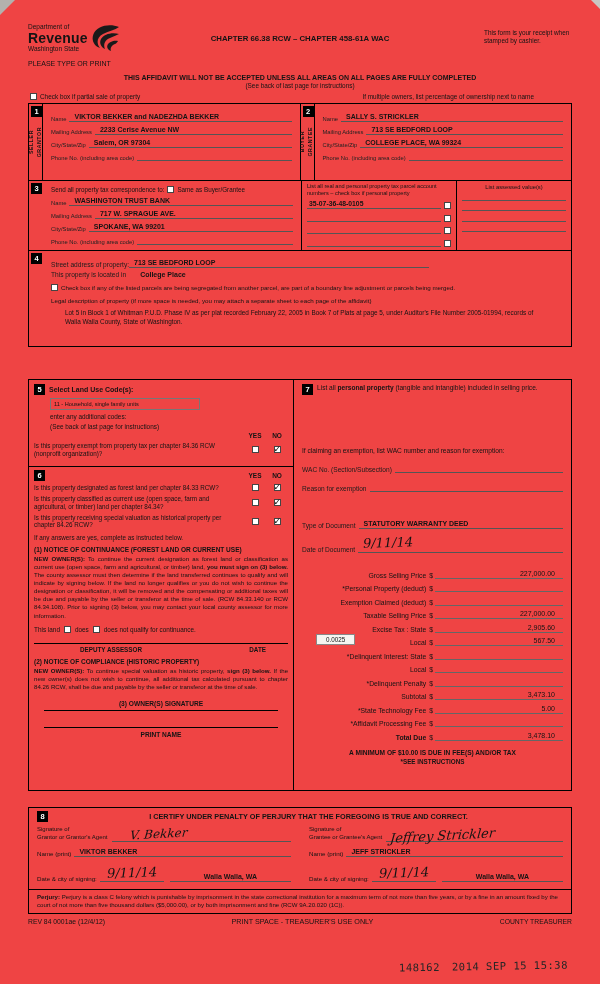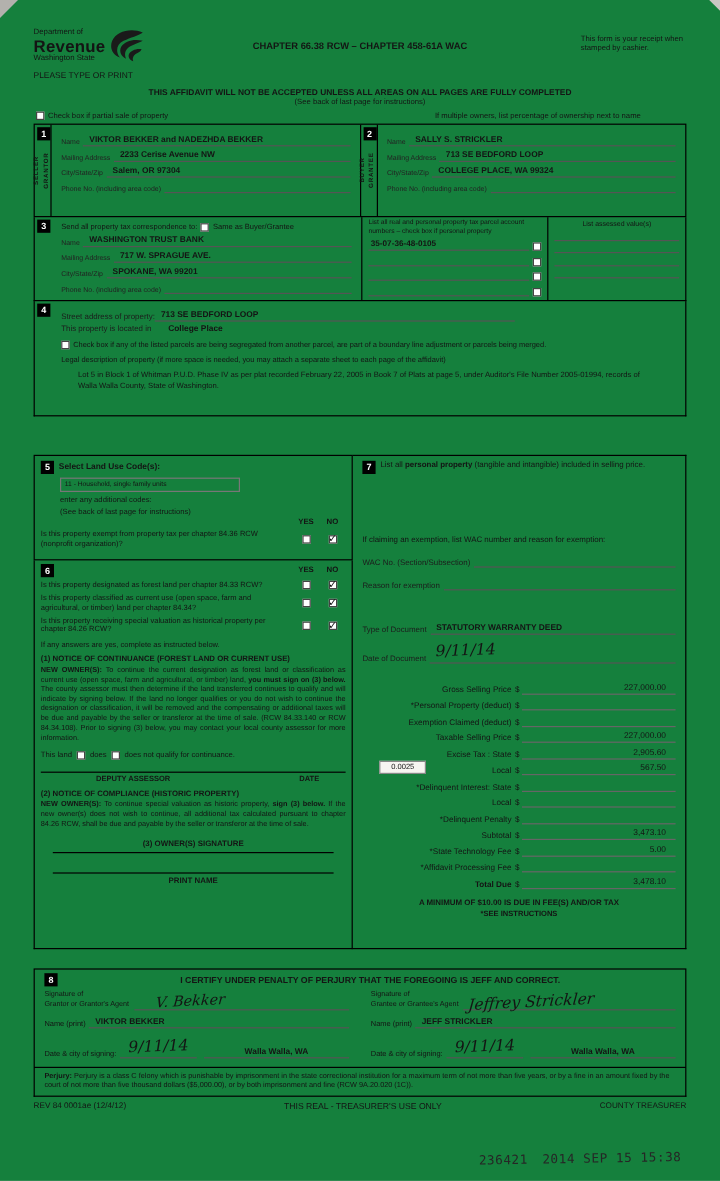--- a/index.html
+++ b/index.html
@@ -1,18 +1,18 @@
 <!DOCTYPE html>
 <html><head>
 <meta charset="utf-8">
 <title>Real Estate Excise Tax Affidavit</title>
 <style>
 *{box-sizing:border-box;margin:0;padding:0}
 body{background:#c9c7c3;font-family:"Liberation Sans",sans-serif}
-.page{position:relative;width:600px;height:984px;margin:0 auto;background:#15803d;color:#141414;padding:24px 28px 0;overflow:hidden}
+.page{position:relative;width:600px;height:984px;margin:0 auto;background:#ef4444;color:#141414;padding:24px 28px 0;overflow:hidden}
 .bold{font-weight:bold}
 
 .corner-tl{position:absolute;top:0;left:0;width:0;height:0;border-top:15px solid #b3b1ad;border-right:15px solid transparent}
 .corner-tr{position:absolute;top:0;right:0;width:0;height:0;border-top:9px solid #c9c7c3;border-left:9px solid transparent}
 
 .hdr{position:relative;height:48px}
 .logo{position:absolute;left:0;top:0;display:flex;gap:3px;align-items:flex-start}
 .lt{line-height:1.05}
 .lt .l1{font-size:6.5px}
 .lt .l2{font-size:14px;font-weight:bold;letter-spacing:.2px}
@@ -461,21 +461,21 @@
         </div>
       </div>
       <div class="minnote">A MINIMUM OF $10.00 IS DUE IN FEE(S) AND/OR TAX</div>
       <div class="seeinstr">*SEE INSTRUCTIONS</div>
     </div>
   </div>
 
   <div class="sec8">
     <div class="s8head">
       <span class="nb">8</span>
-      <span class="certify">I CERTIFY UNDER PENALTY OF PERJURY THAT THE FOREGOING IS JEFF AND CORRECT.</span>
+      <span class="certify">I CERTIFY UNDER PENALTY OF PERJURY THAT THE FOREGOING IS TRUE AND CORRECT.</span>
     </div>
     <div class="s8cols">
       <div class="s8col">
         <div class="sigrow">
           <span class="siglab">
             <span style="display:block">Signature of</span>
             <span style="display:block">Grantor or Grantor's Agent</span>
           </span>
           <span class="sigline">
               <span class="signature">V. Bekker</span>
@@ -511,21 +511,21 @@
           <span class="cityline val">Walla Walla, WA</span>
         </div>
       </div>
     </div>
   </div>
 
   <div class="perjury"><b>Perjury:</b><span> Perjury is a class C felony which is punishable by imprisonment in the state correctional institution for a maximum term of not more than five years, or by a fine in an amount fixed by the court of not more than five thousand dollars ($5,000.00), or by both imprisonment and fine (RCW 9A.20.020 (1C)).</span></div>
 
   <div class="footrow">
     <span>REV 84 0001ae (12/4/12)</span>
-    <span class="fc">THIS REAL - TREASURER'S USE ONLY</span>
+    <span class="fc">PRINT SPACE - TREASURER'S USE ONLY</span>
     <span>COUNTY TREASURER</span>
   </div>
 
   <div class="stamp">
-    <span>236421</span>
+    <span>148162</span>
     <span>2014 SEP 15 15:38</span>
   </div>
 </div>
 
 </body></html>

